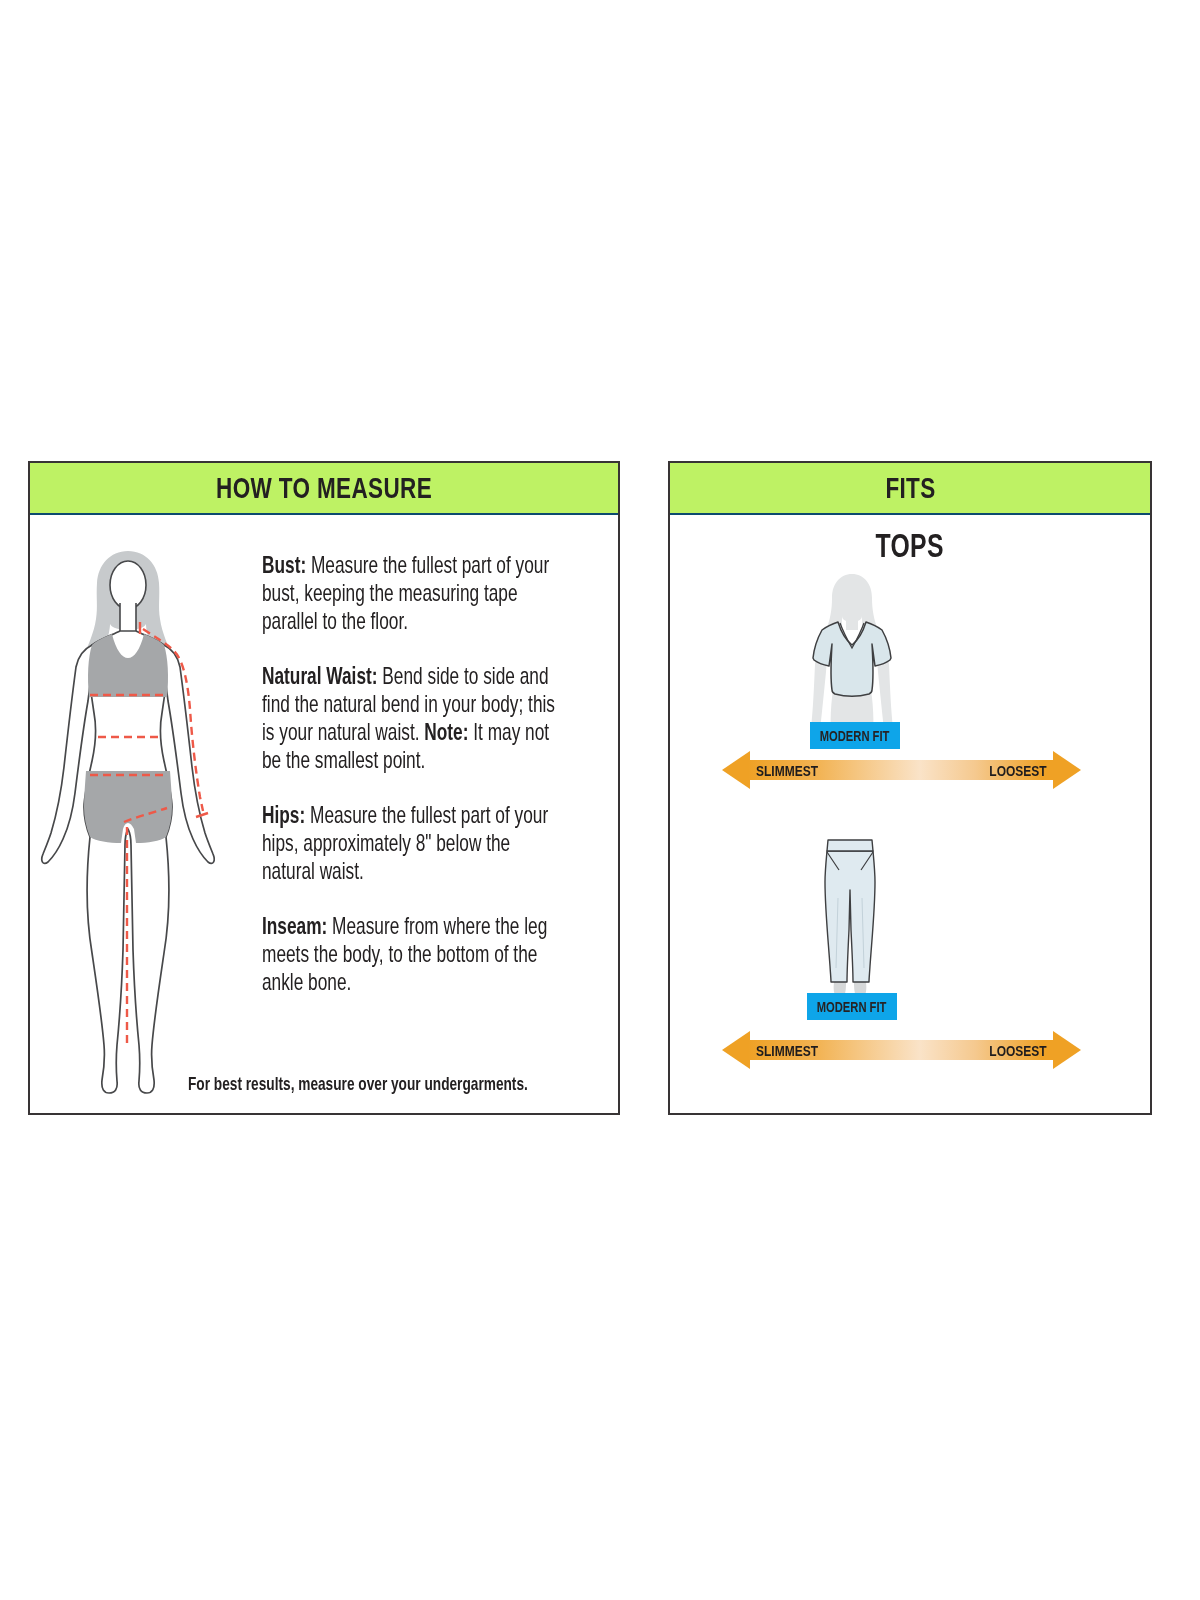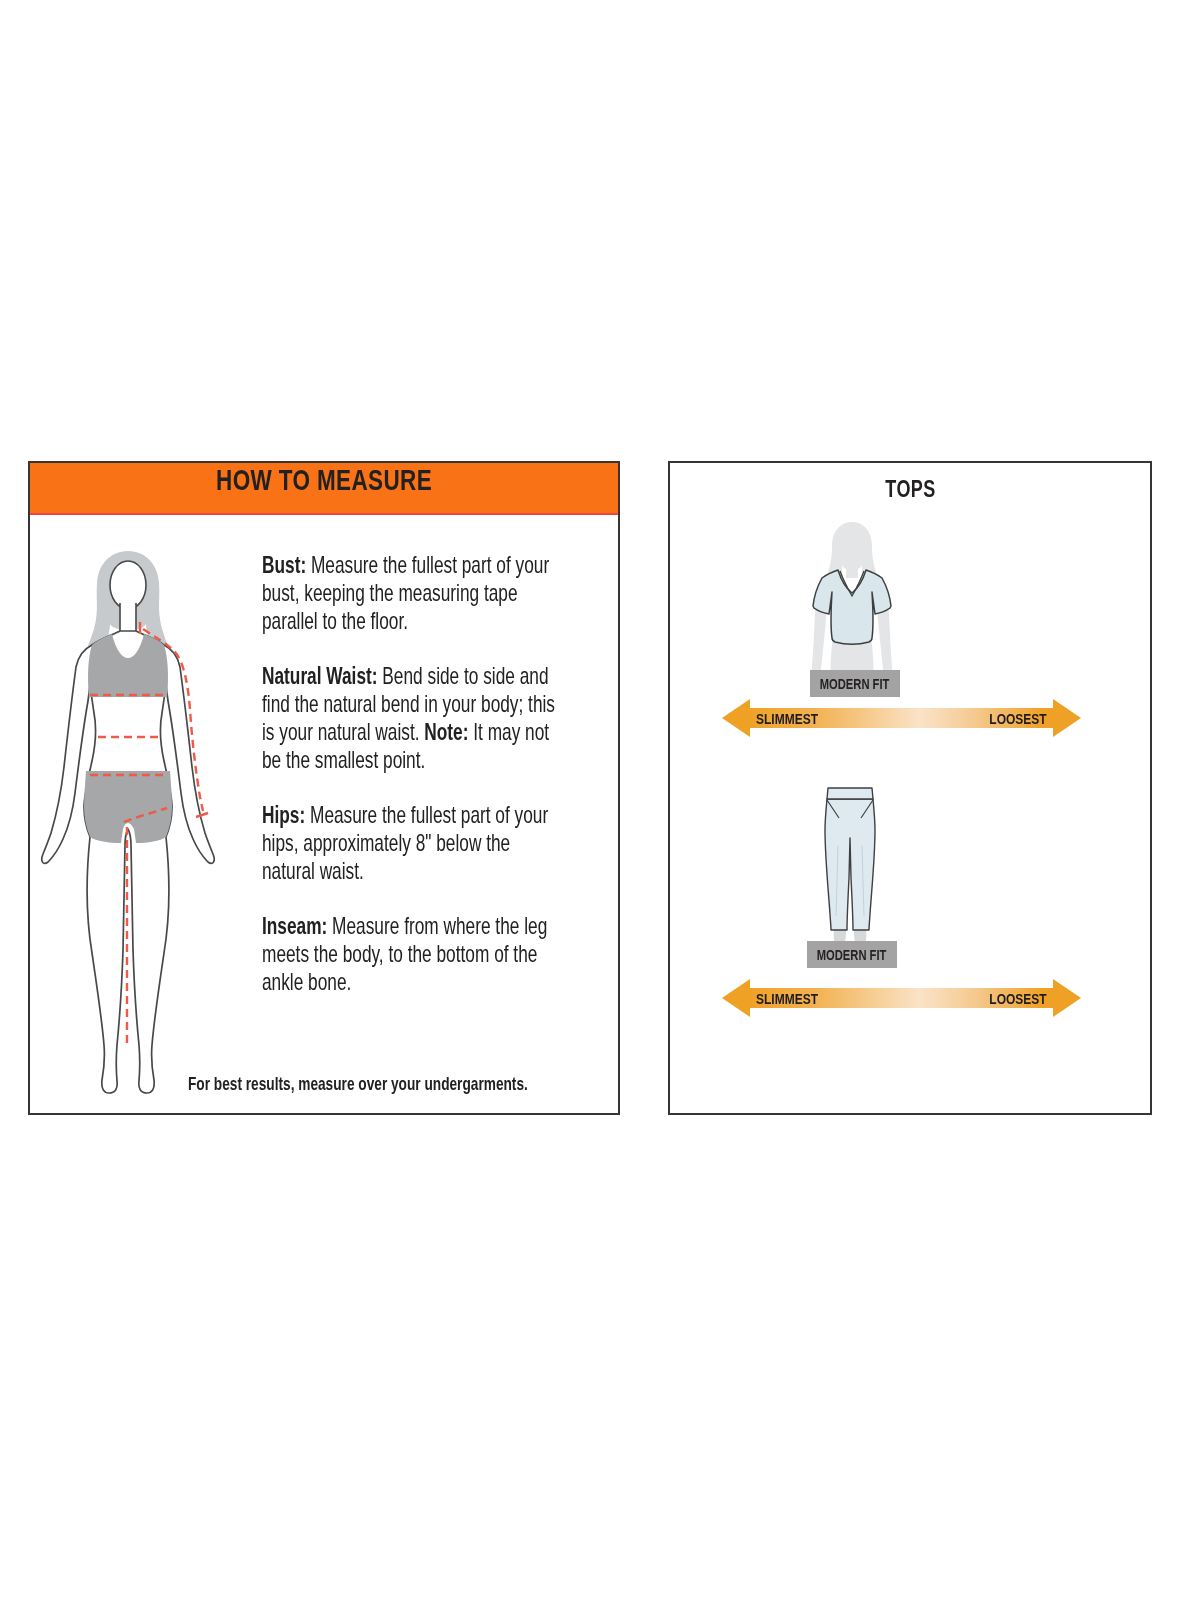--- a/index.html
+++ b/index.html
@@ -8,22 +8,22 @@
     font-family:"Liberation Sans","DejaVu Sans",sans-serif;color:#232021;
     overflow:hidden;
   }
   .panel{
     position:absolute;top:461px;height:654px;background:#fff;
     border:2px solid #383435;box-sizing:border-box;
   }
   .panel-left{left:28px;width:592px;}
   .panel-right{left:668px;width:484px;}
   .panel-header{
-    height:50px;background:#f97316;border-bottom:2px solid #ef4444;
-    display:flex;align-items:flex-start;justify-content:center;
+    height:50px;background:#bef264;border-bottom:2px solid #0c4a6e;
+    display:flex;align-items:center;justify-content:center;
   }
   .panel-title{
     font-size:30px;font-weight:bold;letter-spacing:.5px;color:#232021;
     display:inline-block;transform:scaleX(.75);transform-origin:center;white-space:nowrap;
   }
   .panel-body{position:relative;height:calc(100% - 52px);overflow:hidden;}
 
   
   .copy-col{
     position:absolute;left:232px;top:36px;width:520px;
@@ -34,25 +34,25 @@
   .measure-note{
     position:absolute;left:158px;top:558px;width:480px;
     transform:scaleX(.72);transform-origin:top left;
     font-size:19px;font-weight:bold;white-space:nowrap;
   }
   .figure-wrap{position:absolute;left:10px;top:30px;width:175px;height:550px;}
 
   
   .section-heading{
     position:absolute;left:0;width:100%;text-align:center;
-    font-size:24px;font-weight:bold;letter-spacing:.5px;color:#232021;
+    font-size:33px;font-weight:bold;letter-spacing:.5px;color:#232021;
   }
   .section-heading span{display:inline-block;transform:scaleX(.75);white-space:nowrap;}
   .fit-badge{
-    position:absolute;width:90px;height:27px;background:#a3a3a3;
+    position:absolute;width:90px;height:27px;background:#0ea5e9;
     display:flex;align-items:center;justify-content:center;z-index:3;
   }
   .fit-badge span{
     font-size:14px;font-weight:bold;color:#262223;display:inline-block;
     transform:scaleX(.8);white-space:nowrap;
   }
   .scale-arrow{position:absolute;left:52px;width:359px;height:38px;}
   .scale-bar{
     position:absolute;left:26px;right:26px;top:9px;height:20px;
     background:linear-gradient(90deg,#EFA125 0%,#F2B251 22%,#FAE3C8 56%,#F5C98F 74%,#EFA125 96%);
@@ -130,20 +130,23 @@
           <div><span>meets the body, to the bottom of the</span></div>
           <div><span>ankle bone.</span></div>
         </div>
     </div>
 
     <div class="measure-note">For best results, measure over your undergarments.</div>
   </div>
 </div>
 
 <div class="panel panel-right">
+  <div class="panel-header">
+    <span class="panel-title">FITS</span>
+  </div>
   <div class="panel-body">
 
     <div class="section-heading" style="top:12px;">
       <span>TOPS</span>
     </div>
 
     <div class="illu" style="left:132px;top:57px;width:100px;height:176px;">
       <svg width="100" height="176" viewBox="0 0 100 176">
         <g fill="#E3E5E6">
           <path d="M50 2 C38 2 30 12 30 26 C30 38 28 48 24 58 C30 62 36 61 40 57 L40 44 C40 52 60 52 60 44 L60 57 C64 61 70 62 76 58 C72 48 70 38 70 26 C70 12 62 2 50 2 Z"></path>

